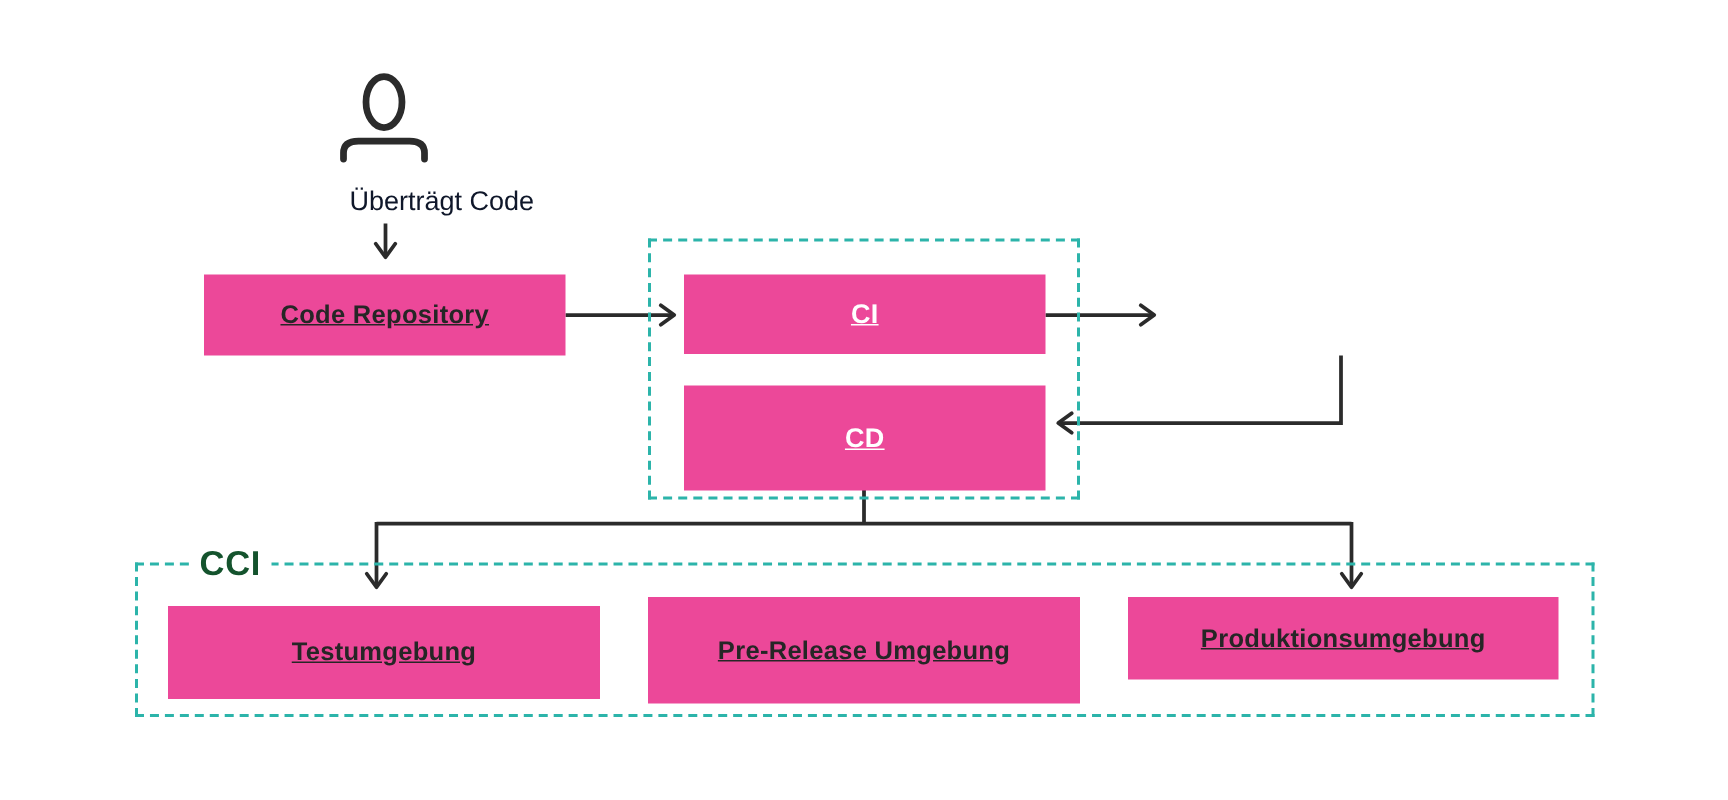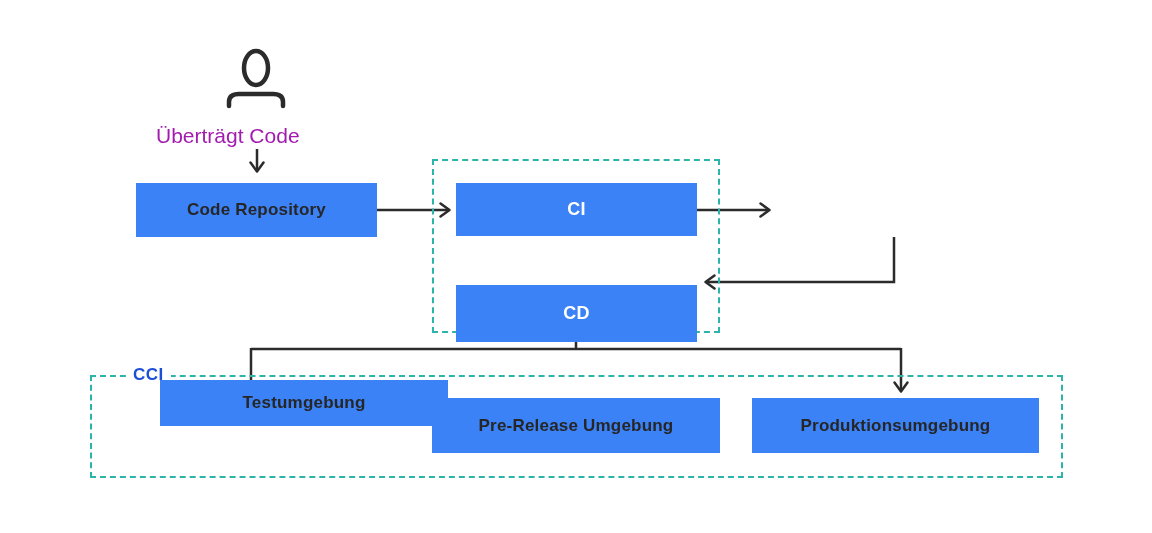--- a/index.html
+++ b/index.html
@@ -9,62 +9,63 @@
     background:#ffffff;
     font-family:"Liberation Sans", sans-serif;
     overflow:hidden;
   }
   .svg-layer {
     position:absolute; left:0; top:0; width:1152px; height:533px;
     pointer-events:none;
   }
   .node {
     position:absolute;
-    background:#3b82f6;
+    background:#ec4899;
     color:#262626;
     display:flex; align-items:center; justify-content:center;
     font-size:17px; font-weight:700; letter-spacing:0.2px;
     box-sizing:border-box;
     z-index:2;
+    text-decoration:underline;
   }
   .node.light { color:#ffffff; font-size:18px; }
 
   .node-code-repo   { left:136px; top:183px; width:241px; height:54px; }
   .node-ci          { left:456px; top:183px; width:241px; height:53px; }
-  .node-cd          { left:456px; top:257px; width:241px; height:57px;margin-top:28px; }
+  .node-cd          { left:456px; top:257px; width:241px; height:70px; }
   .node-swr         { left:776px; top:183px; width:239px; height:54px; }
-  .node-test        { left:112px; top:380px; width:288px; height:46px;margin-left:48px; }
-  .node-pre         { left:432px; top:398px; width:288px; height:55px;text-align:center; }
+  .node-test        { left:112px; top:404px; width:288px; height:62px; }
+  .node-pre         { left:432px; top:398px; width:288px; height:71px;text-align:center; }
   .node-prod        { left:752px; top:398px; width:287px; height:55px; }
 
   .group {
     position:absolute;
     border:2px dashed #2CB4AA;
     box-sizing:border-box;
     z-index:1;
   }
   .group-cicd { left:432px; top:159px; width:288px; height:174px; }
   .group-cci  { left:90px;  top:375px; width:973px; height:103px; }
 
   .cci-label {
     position:absolute;
     top:-13px; left:34px;
     background:#ffffff;
-    color:#1d4ed8;
+    color:#14532d;
     padding:0 7px;
-    font-size:17px; font-weight:700;
+    font-size:23px; font-weight:700;
     line-height:22px;
     letter-spacing:0.5px;
   }
   .actor-label {
     position:absolute;
     left:156px; top:124px; width:200px;
-    text-align:left;
-    font-size:21px;
-    color:#a21caf;
+    text-align:right;
+    font-size:18px;
+    color:#0f172a;
     z-index:2;
   }
 </style>
 </head>
 <body>
 
 <div class="canvas">
 
   <svg class="svg-layer" viewBox="0 0 1152 533">
     <defs>

